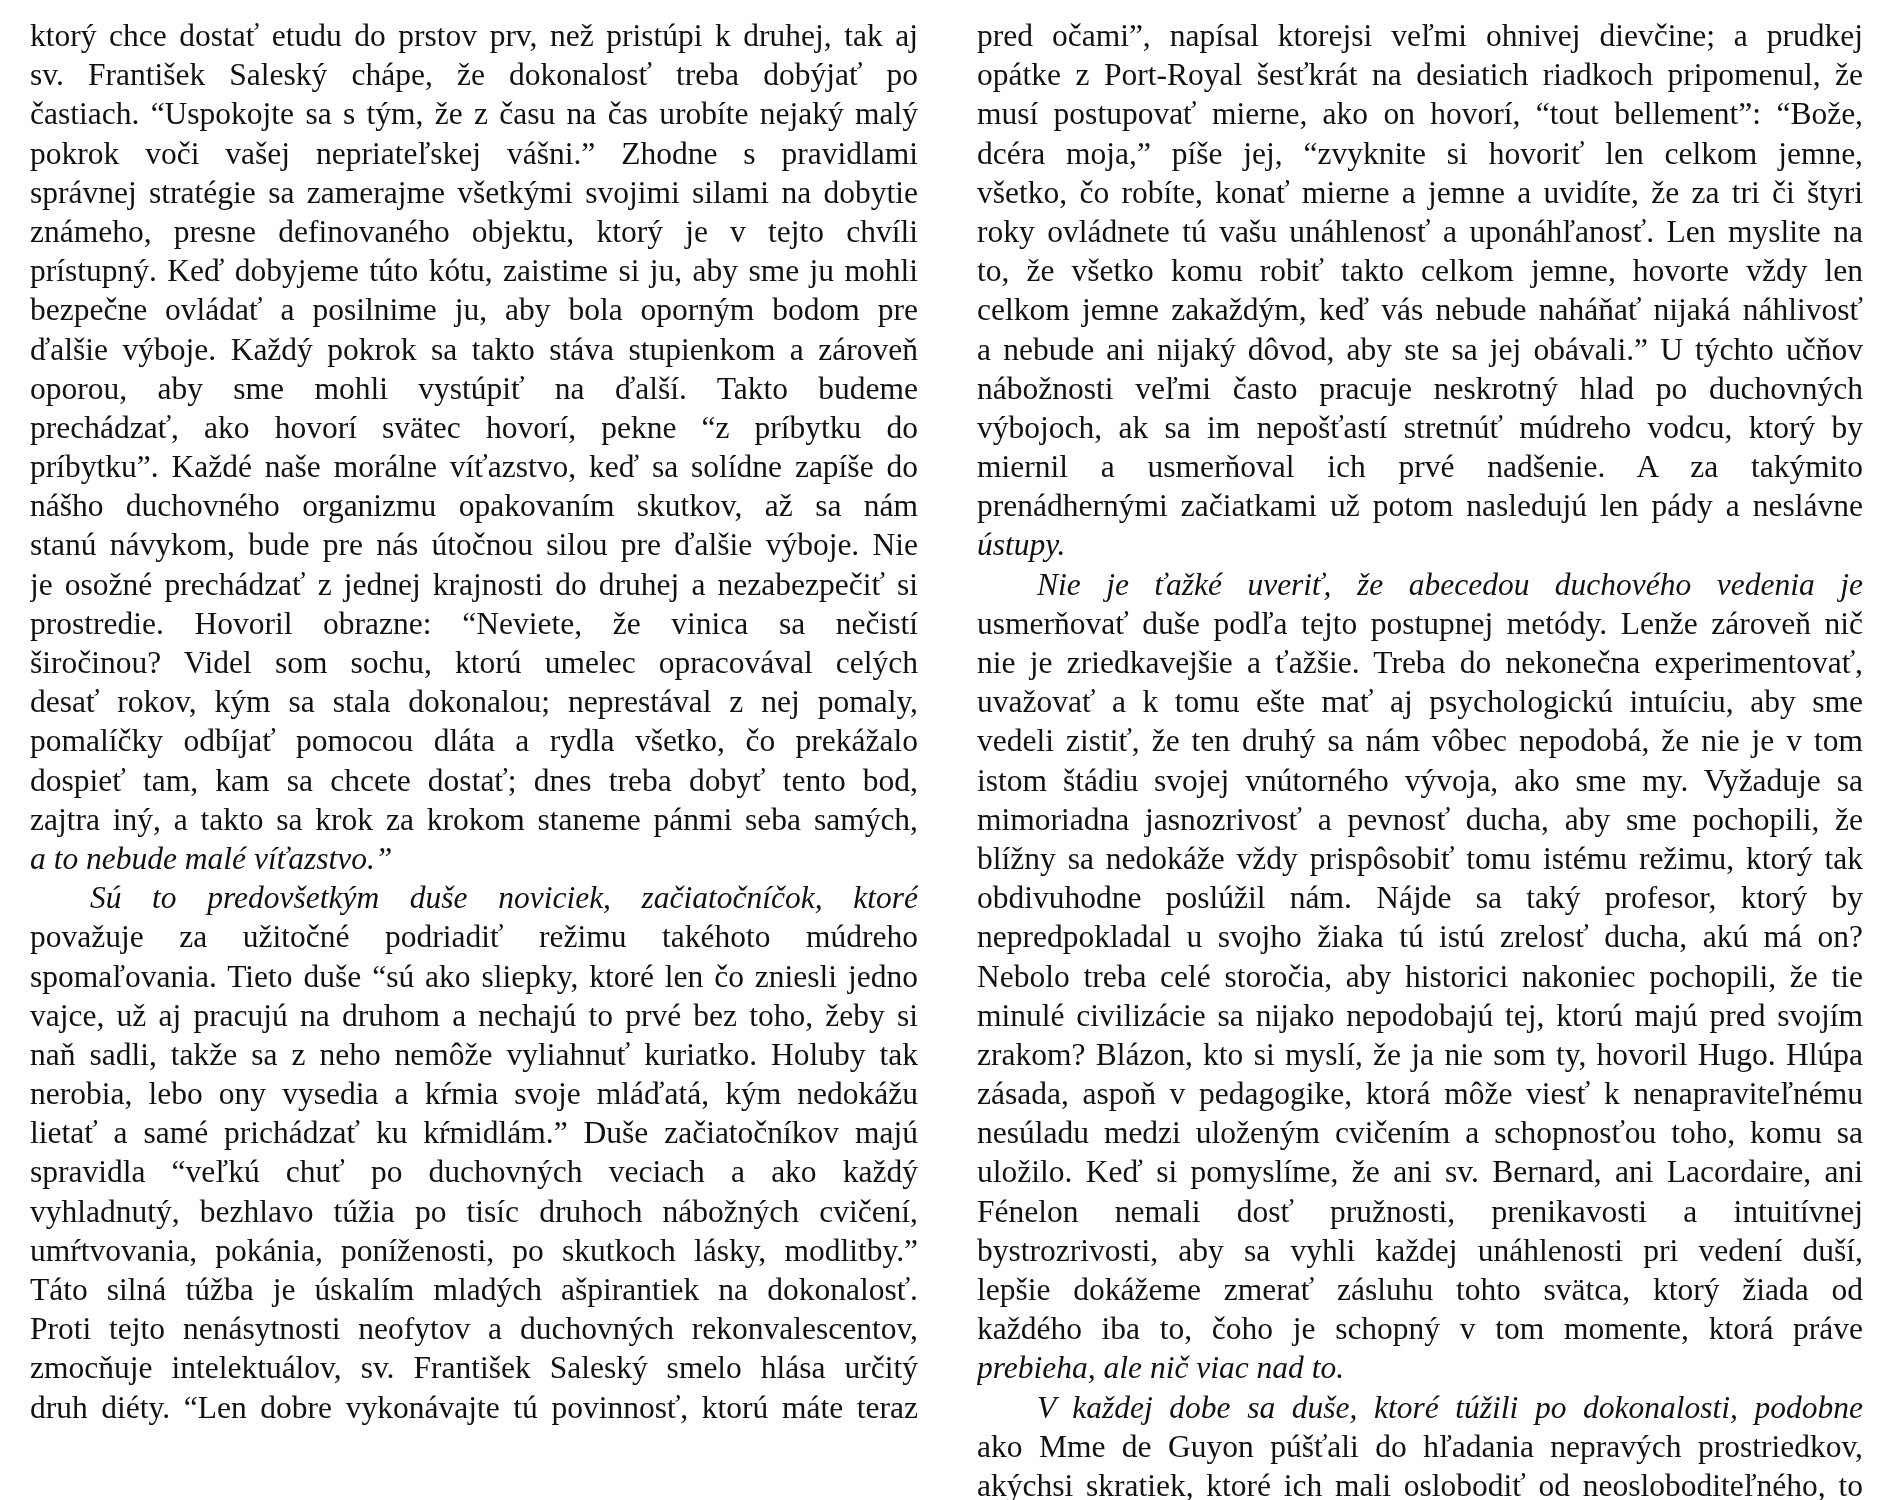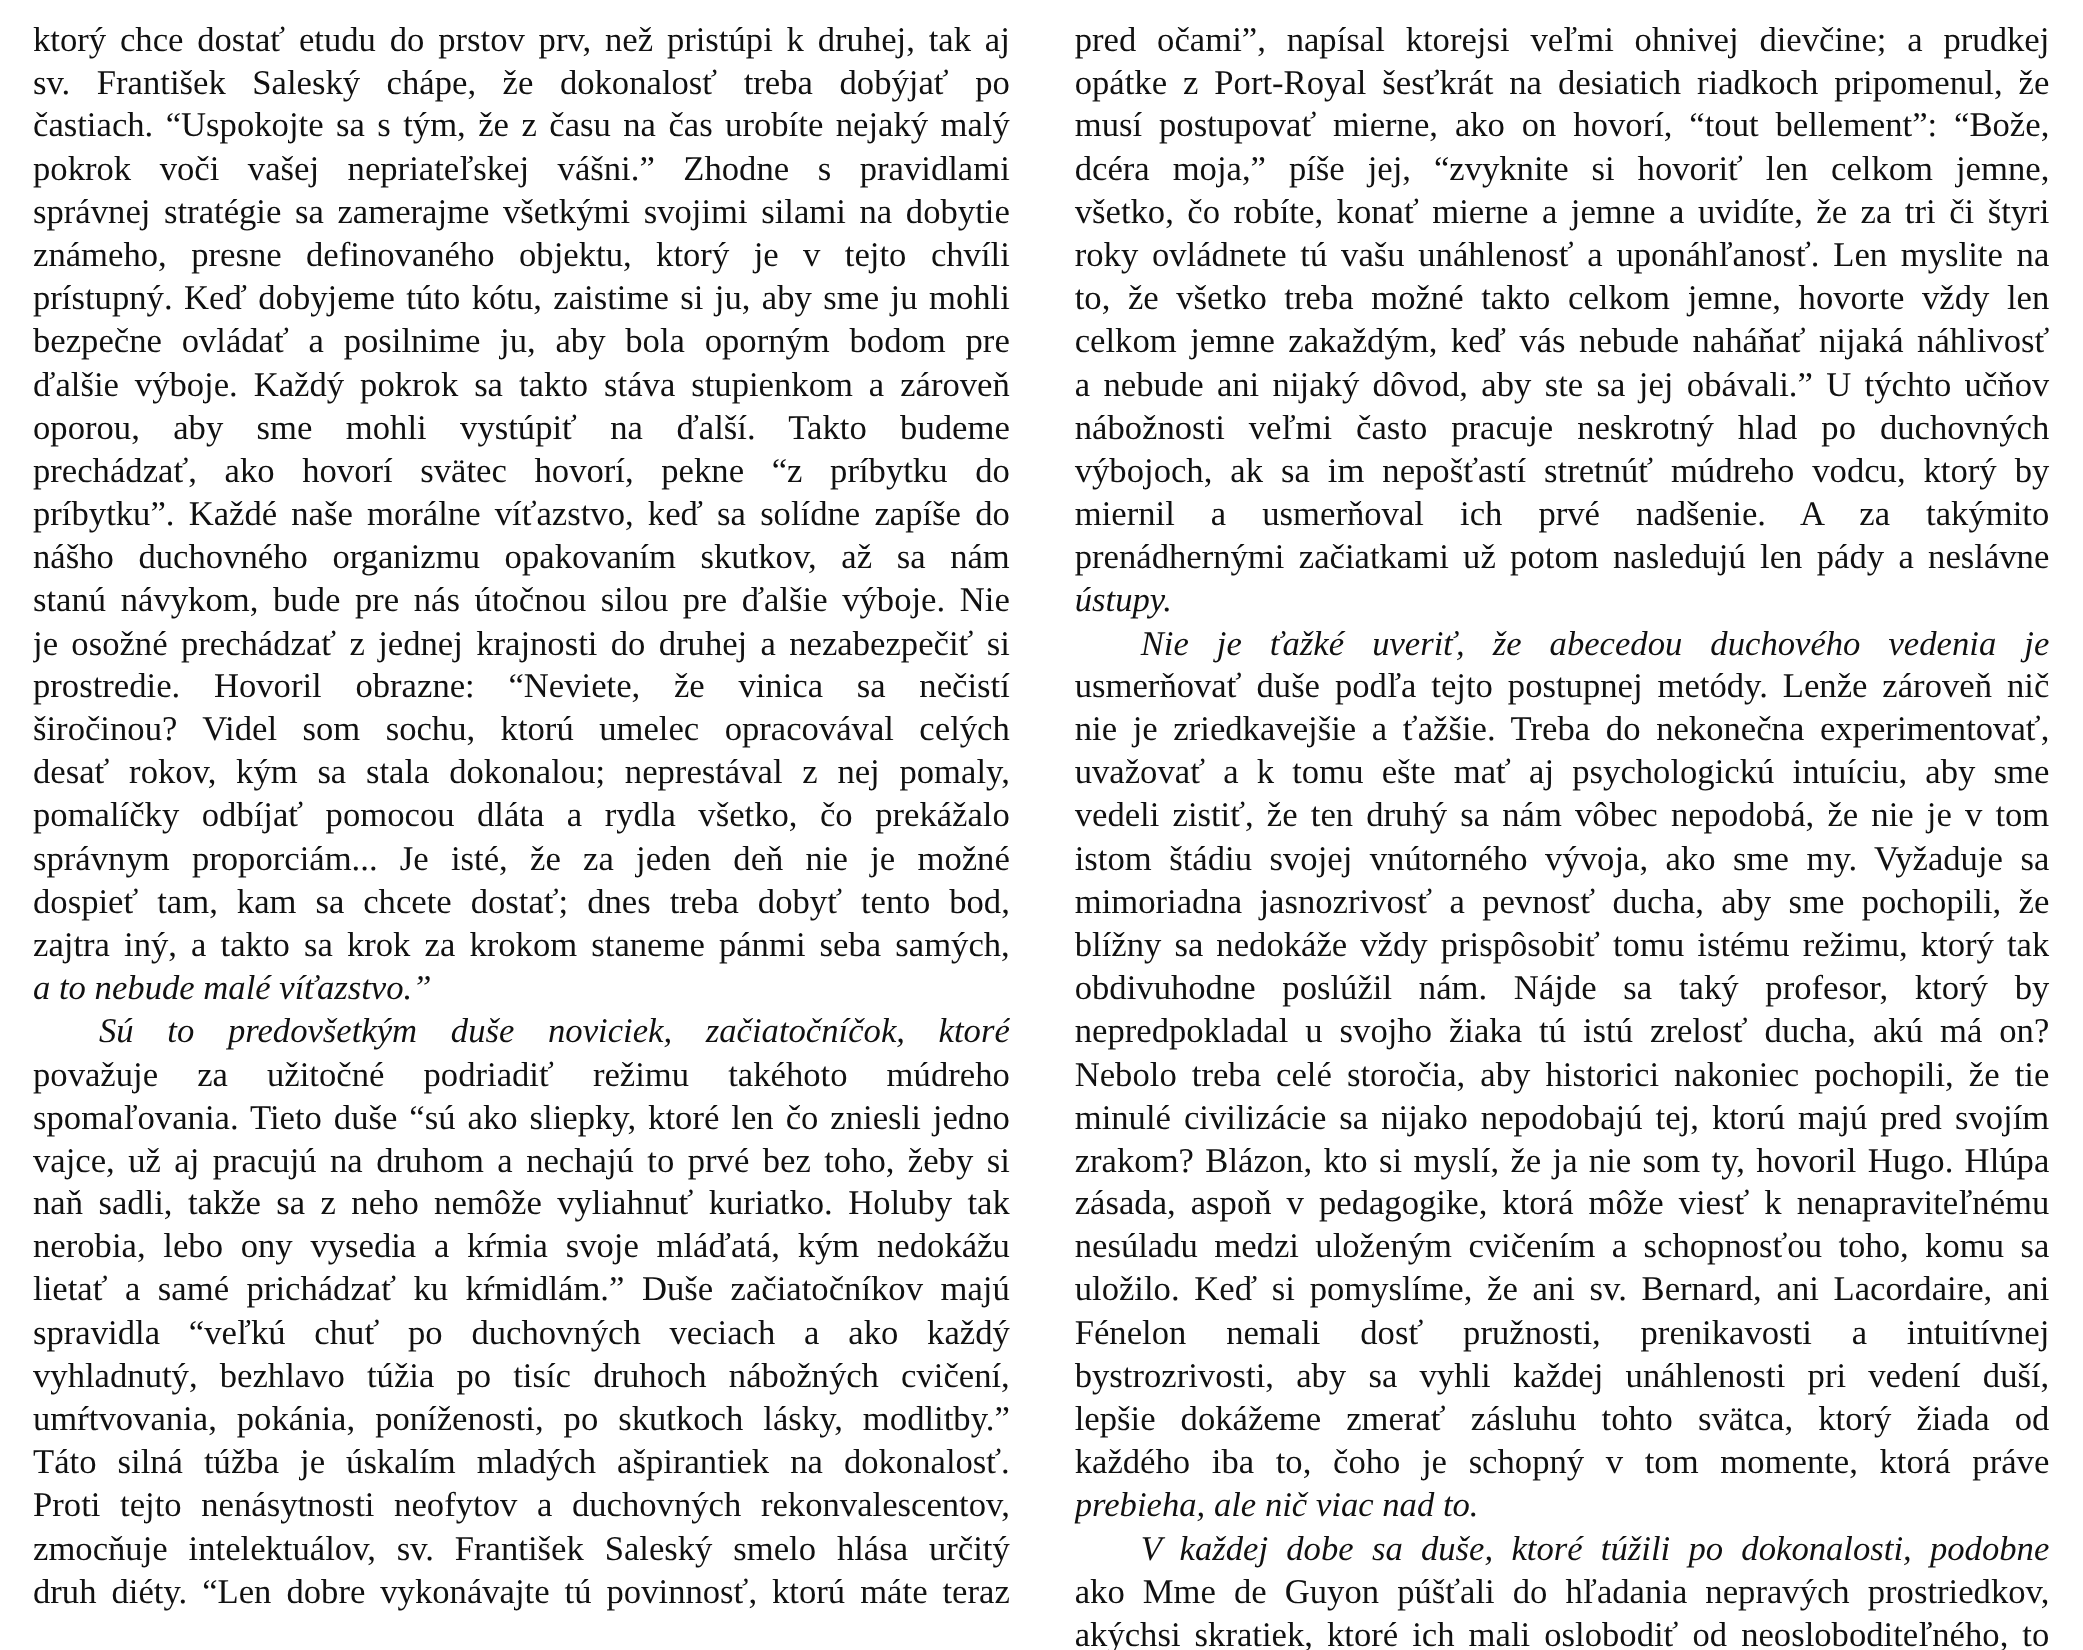--- a/index.html
+++ b/index.html
@@ -65,21 +65,20 @@
       <span class="line">oporou, aby sme mohli vystúpiť na ďalší. Takto budeme</span>
       <span class="line">prechádzať, ako hovorí svätec hovorí, pekne “z príbytku do</span>
       <span class="line">príbytku”. Každé naše morálne víťazstvo, keď sa solídne zapíše do</span>
       <span class="line">nášho duchovného organizmu opakovaním skutkov, až sa nám</span>
       <span class="line">stanú návykom, bude pre nás útočnou silou pre ďalšie výboje. Nie</span>
       <span class="line">je osožné prechádzať z jednej krajnosti do druhej a nezabezpečiť si</span>
       <span class="line">prostredie. Hovoril obrazne: “Neviete, že vinica sa nečistí</span>
       <span class="line">širočinou? Videl som sochu, ktorú umelec opracovával celých</span>
       <span class="line">desať rokov, kým sa stala dokonalou; neprestával z nej pomaly,</span>
       <span class="line">pomalíčky odbíjať pomocou dláta a rydla všetko, čo prekážalo</span>
-      <span class="line">správnym proporciám... Je isté, že za jeden deň nie je možné</span>
       <span class="line">dospieť tam, kam sa chcete dostať; dnes treba dobyť tento bod,</span>
       <span class="line">zajtra iný, a takto sa krok za krokom staneme pánmi seba samých,</span>
       <span class="line last">a to nebude malé víťazstvo.”</span>
       <span class="line indent">Sú to predovšetkým duše noviciek, začiatočníčok, ktoré</span>
       <span class="line">považuje za užitočné podriadiť režimu takéhoto múdreho</span>
       <span class="line">spomaľovania. Tieto duše “sú ako sliepky, ktoré len čo zniesli jedno</span>
       <span class="line">vajce, už aj pracujú na druhom a nechajú to prvé bez toho, žeby si</span>
       <span class="line">naň sadli, takže sa z neho nemôže vyliahnuť kuriatko. Holuby tak</span>
       <span class="line">nerobia, lebo ony vysedia a kŕmia svoje mláďatá, kým nedokážu</span>
       <span class="line">lietať a samé prichádzať ku kŕmidlám.” Duše začiatočníkov majú</span>
@@ -91,21 +90,21 @@
       <span class="line">zmocňuje intelektuálov, sv. František Saleský smelo hlása určitý</span>
       <span class="line">druh diéty. “Len dobre vykonávajte tú povinnosť, ktorú máte teraz</span>
     </div>
   <div class="column col-right" id="col-right">
       <span class="line">pred očami”, napísal ktorejsi veľmi ohnivej dievčine; a prudkej</span>
       <span class="line">opátke z Port-Royal šesťkrát na desiatich riadkoch pripomenul, že</span>
       <span class="line">musí postupovať mierne, ako on hovorí, “tout bellement”: “Bože,</span>
       <span class="line">dcéra moja,” píše jej, “zvyknite si hovoriť len celkom jemne,</span>
       <span class="line">všetko, čo robíte, konať mierne a jemne a uvidíte, že za tri či štyri</span>
       <span class="line">roky ovládnete tú vašu unáhlenosť a uponáhľanosť. Len myslite na</span>
-      <span class="line">to, že všetko treba možné takto celkom jemne, hovorte vždy len</span>
+      <span class="line">to, že všetko komu robiť takto celkom jemne, hovorte vždy len</span>
       <span class="line">celkom jemne zakaždým, keď vás nebude naháňať nijaká náhlivosť</span>
       <span class="line">a nebude ani nijaký dôvod, aby ste sa jej obávali.” U týchto učňov</span>
       <span class="line">nábožnosti veľmi často pracuje neskrotný hlad po duchovných</span>
       <span class="line">výbojoch, ak sa im nepošťastí stretnúť múdreho vodcu, ktorý by</span>
       <span class="line">miernil a usmerňoval ich prvé nadšenie. A za takýmito</span>
       <span class="line">prenádhernými začiatkami už potom nasledujú len pády a neslávne</span>
       <span class="line last">ústupy.</span>
       <span class="line indent">Nie je ťažké uveriť, že abecedou duchového vedenia je</span>
       <span class="line">usmerňovať duše podľa tejto postupnej metódy. Lenže zároveň nič</span>
       <span class="line">nie je zriedkavejšie a ťažšie. Treba do nekonečna experimentovať,</span>

